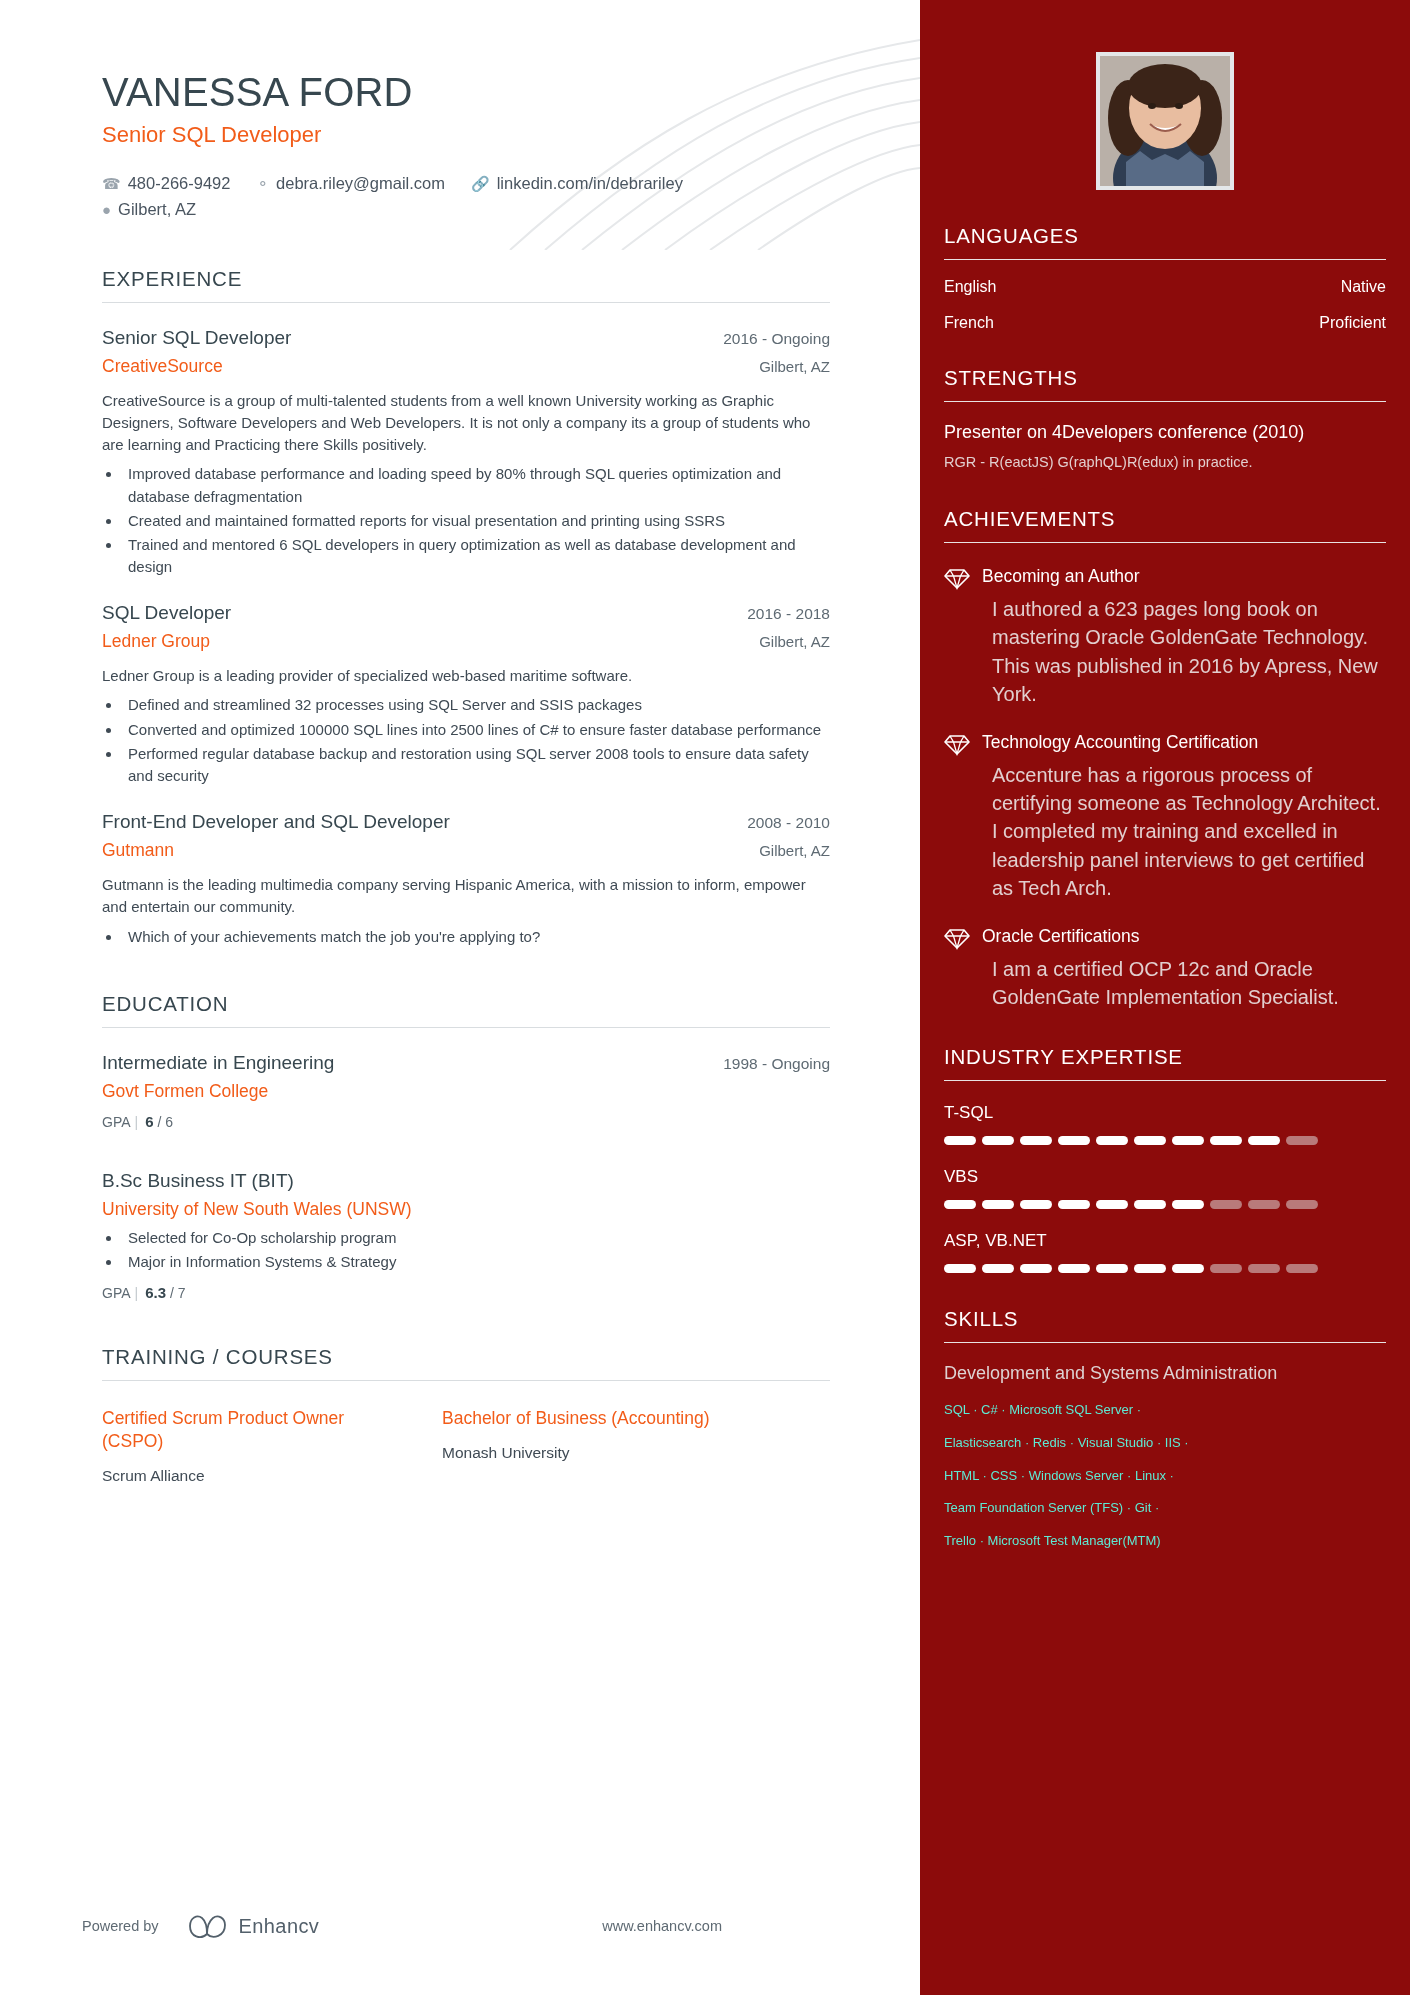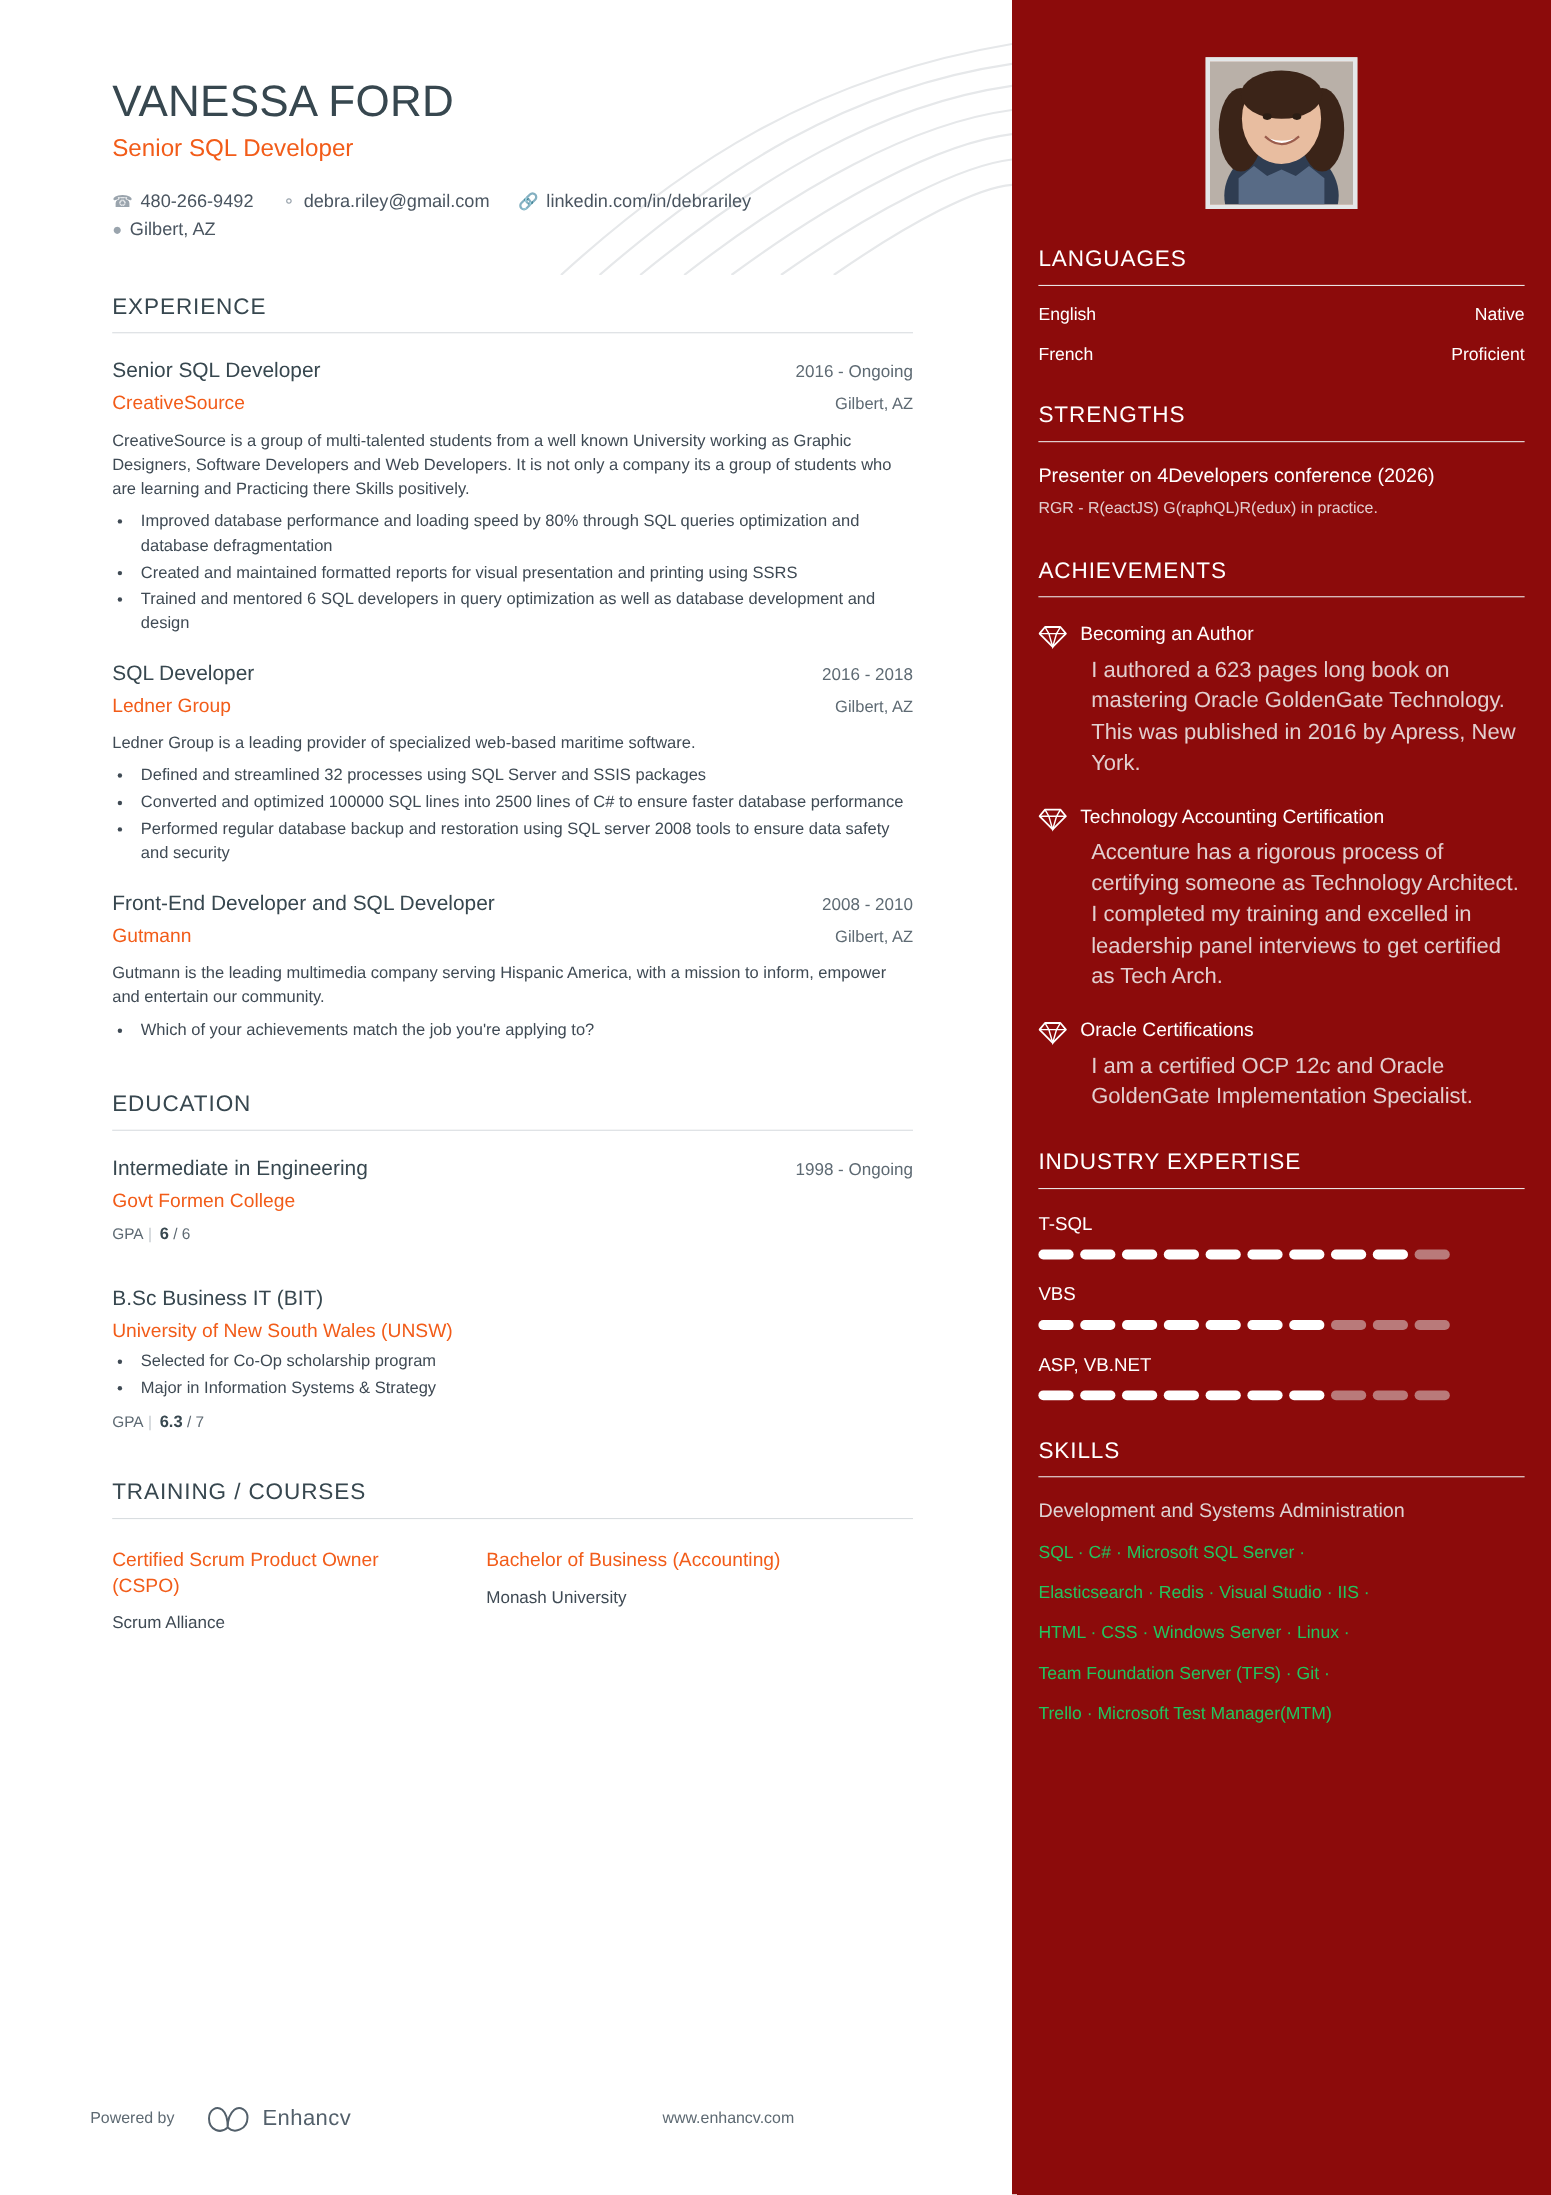--- a/index.html
+++ b/index.html
@@ -98,21 +98,21 @@
   .ach-title { font-size: 17.5px; line-height: 1.26; color: #ffffff; }
   .ach-desc { font-size: 20px; line-height: 1.42; margin-top: 8px; color: #e2cfcf; padding-left: 10px; }
 
   .exp-item { margin-top: 22px; }
   .exp-label { font-size: 17px; color: #ffffff; }
   .dashes { display: flex; gap: 6px; margin-top: 13px; }
   .dash { width: 32px; height: 9px; border-radius: 5px; background: #ffffff; }
   .dash.off { background: #b97a7a; }
 
   .skill-group { font-size: 18px; line-height: 1.3; margin-top: 19px; color: #ded3d3; }
-  .skill-line { font-size: 16px; color: #22c55e; margin-top: 16px; line-height: 1.3; }
+  .skill-line { font-size: 13px; color: #5eead4; margin-top: 16px; line-height: 1.3; }
 </style>
 </head>
 <body>
 
 <div class="page">
 
   <div class="left">
 
     <svg class="swoosh" viewBox="0 0 560 250" preserveAspectRatio="none">
       <g fill="none" stroke="#e6e8ea" stroke-width="2">
@@ -299,21 +299,21 @@
       </div>
       <div class="lang-row">
         <span>French</span>
         <span class="lang-level">Proficient</span>
       </div>
     </div>
 
     <div class="r-section">
       <div class="r-sec-title">STRENGTHS</div>
       <div>
-        <div class="strength-title">Presenter on 4Developers conference (2026)</div>
+        <div class="strength-title">Presenter on 4Developers conference (2010)</div>
         <div class="strength-desc"> RGR - R(eactJS) G(raphQL)R(edux) in practice.</div>
       </div>
     </div>
 
     <div class="r-section">
       <div class="r-sec-title">ACHIEVEMENTS</div>
 
       <div class="ach">
         <div class="ach-icon">
           <svg width="26" height="22" viewBox="0 0 26 22">

